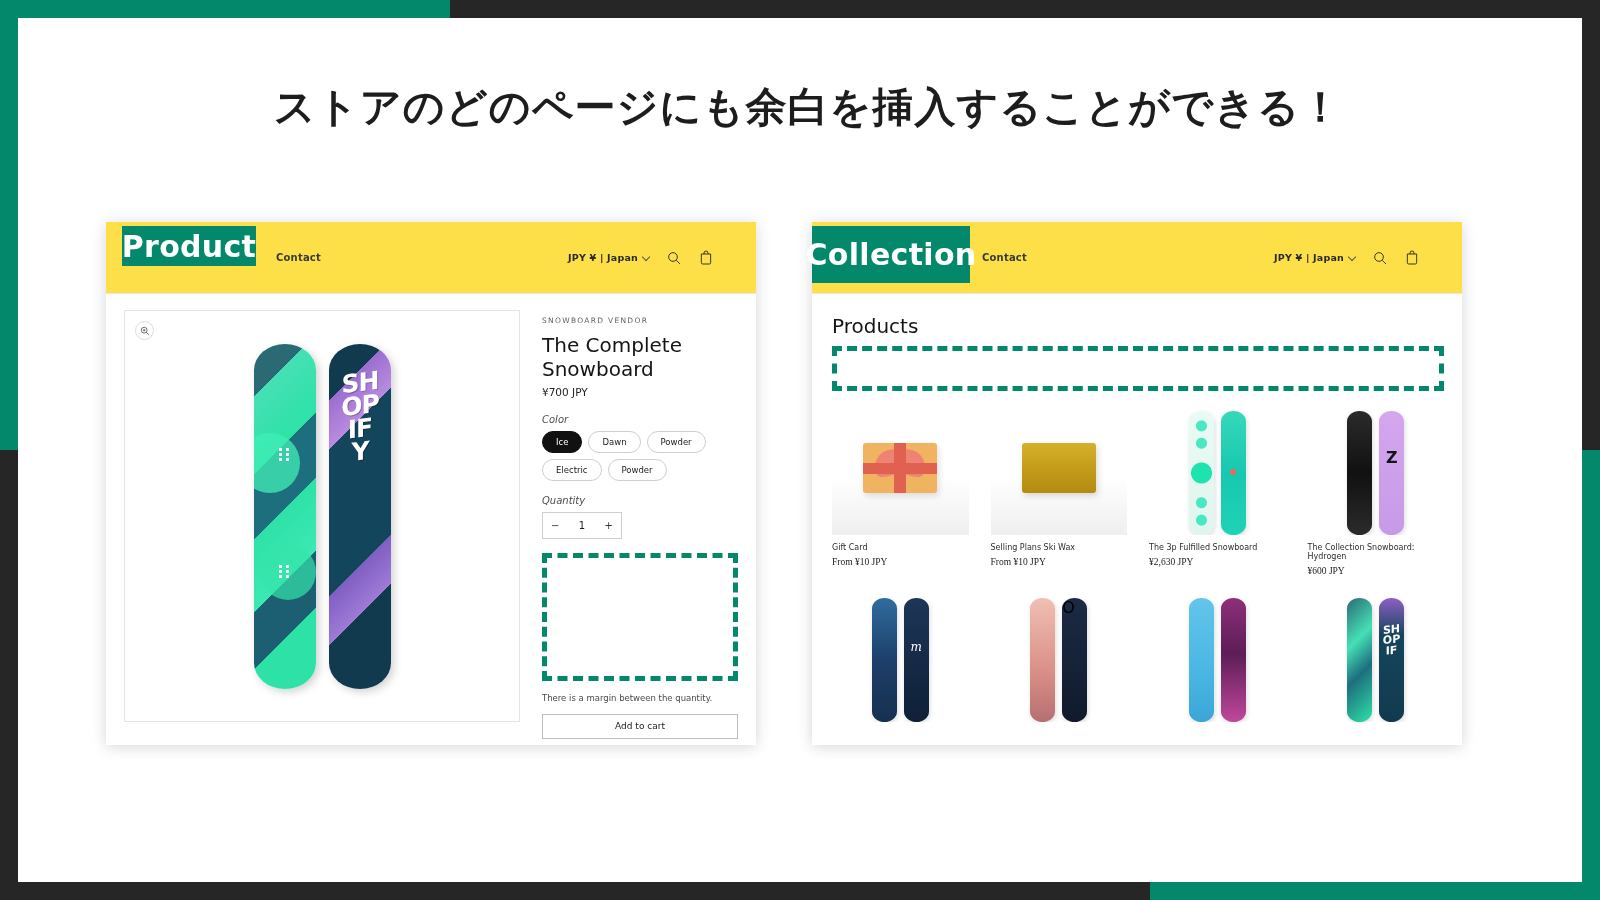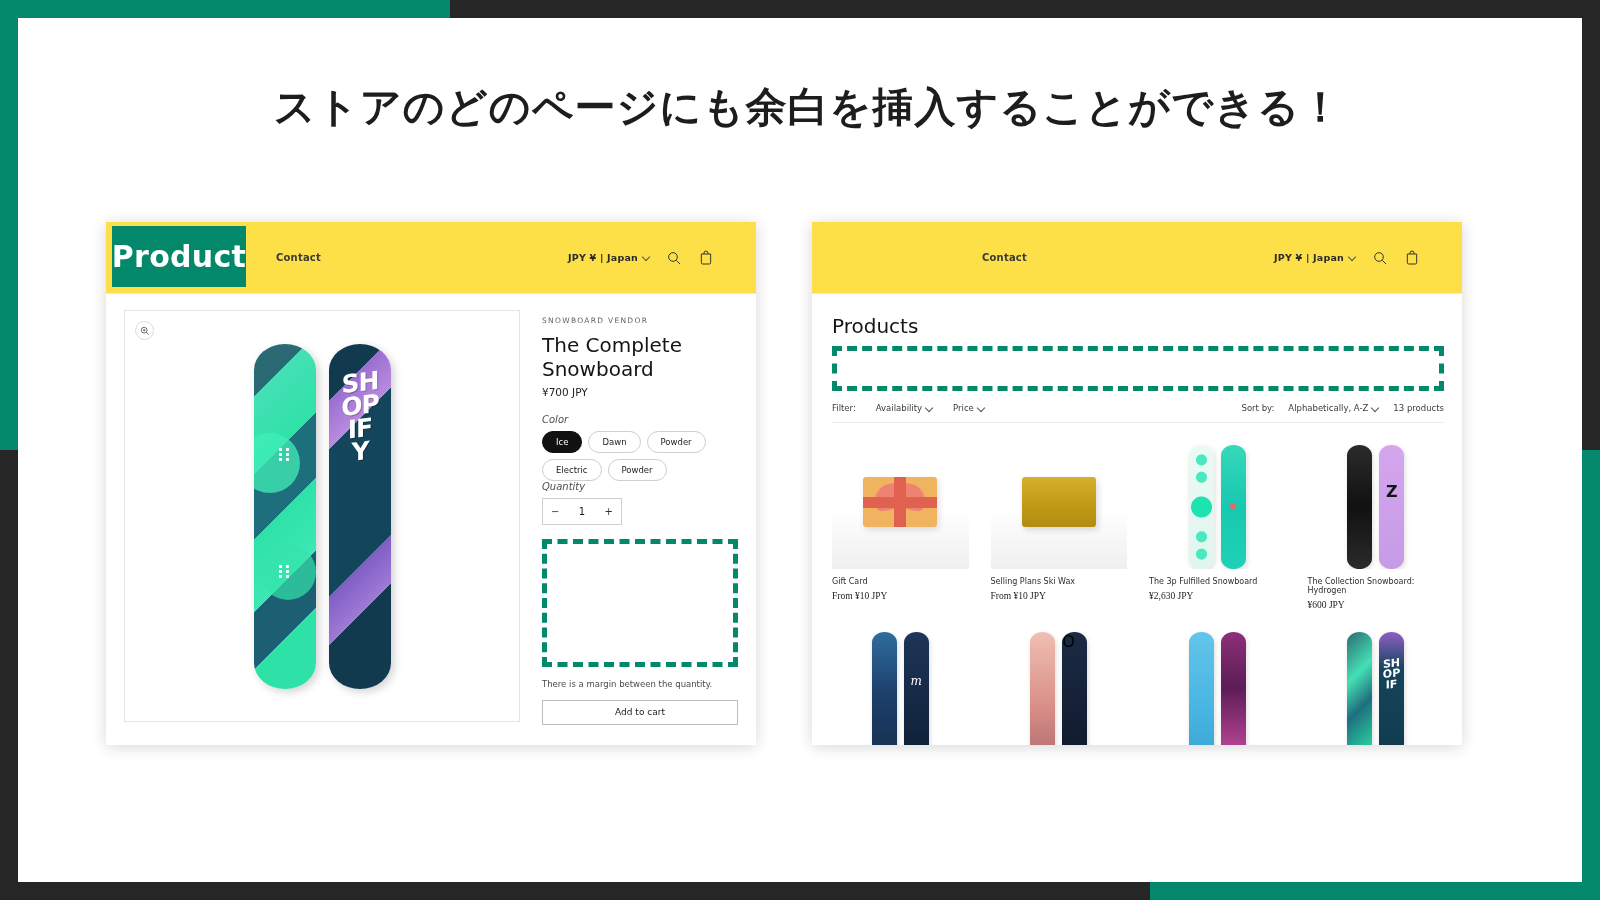--- a/index.html
+++ b/index.html
@@ -81,21 +81,21 @@
   
   .page-badge {
     position: absolute;
     background: #04886B;
     color: #fff;
     display: flex; align-items: center; justify-content: center;
     font-size: 30px; font-weight: 700; letter-spacing: .3px;
     padding: 0 20px;
     z-index: 5;
   }
-  #badge-product    { left: 112px; top: 226px; width: 134px; height: 61px; }
+  #badge-product    { left: 122px; top: 226px; width: 134px; height: 40px; }
   #badge-collection { left: 812px; top: 226px; width: 158px; height: 57px; }
 
   
   .product-body { display: flex; padding: 16px 18px 0 18px; gap: 22px; }
 
   .gallery {
     position: relative;
     width: 396px; height: 412px;
     border: 1px solid #e4e4e4;
     background: #fff;
@@ -165,21 +165,21 @@
     text-shadow: 1px 1px 0 rgba(0,0,0,.25);
   }
 
   
   .info { width: 196px; padding-top: 6px; }
   .vendor { font-size: 7.5px; letter-spacing: 1.3px; color: #5f5f5f; text-transform: uppercase; margin-bottom: 8px; }
   .ptitle { font-size: 20px; line-height: 1.22; color: #151515; font-weight: 400; margin-bottom: 4px; }
   .price  { font-size: 10.5px; color: #212121; margin-bottom: 16px; }
   .field-label { font-size: 10px; color: #4d4d4d; margin-bottom: 6px; font-style: italic; }
 
-  .swatches { display: flex; flex-wrap: wrap; gap: 6px; margin-bottom: 0; }
+  .swatches { display: flex; flex-wrap: wrap; gap: 6px; margin-bottom: 14px; }
   .swatch {
     border: 1px solid #cfcfcf; border-radius: 20px;
     padding: 5px 13px; font-size: 8.5px; color: #1b1b1b;
     background: #fff; white-space: nowrap;
   }
   .swatch.selected { background: #111; color: #fff; border-color: #111; }
 
   .qty-box {
     display: inline-flex; align-items: center; justify-content: space-between;
     width: 80px; height: 27px; border: 1px solid #cfcfcf; background:#fff;
@@ -388,39 +388,20 @@
           <path d="M5 6h14v13a2 2 0 0 1-2 2H7a2 2 0 0 1-2-2z"></path>
             <path d="M9 6V4.5a3 3 0 0 1 6 0V6"></path>
         </svg>
       </div>
     </div>
 
     <div class="coll-body">
       <div class="coll-title">Products</div>
       <div class="coll-dash"></div>
 
-      <div class="filterbar">
-        <span class="fb-item">Filter:</span>
-        <span class="fb-item">
-          <span>Availability</span>
-          <span class="chev"></span>
-        </span>
-        <span class="fb-item">
-          <span>Price</span>
-          <span class="chev"></span>
-        </span>
-        <span class="fb-right">
-          <span>Sort by:</span>
-          <span class="fb-item" style="margin-right:0">
-            <span>Alphabetically, A-Z</span>
-            <span class="chev"></span>
-          </span>
-          <span>13 products</span>
-        </span>
-      </div>
 
       <div class="grid">
 
         <div class="cell">
           <div class="thumb plain">
             <div class="giftcard">
               <div class="bowl"></div>
                 <div class="bowr"></div>
               <div class="hbar"></div>
                 <div class="vbar"></div>
@@ -502,14 +483,15 @@
                   <div class="lg">SH<br>OP<br>IF</div>
                 </div>
             </div>
           </div>
         </div>
       </div>
 
     </div>
   </div>
 
+  <div class="page-badge" id="badge-collection">Collection</div>
 
 </div>
 
 </body></html>

